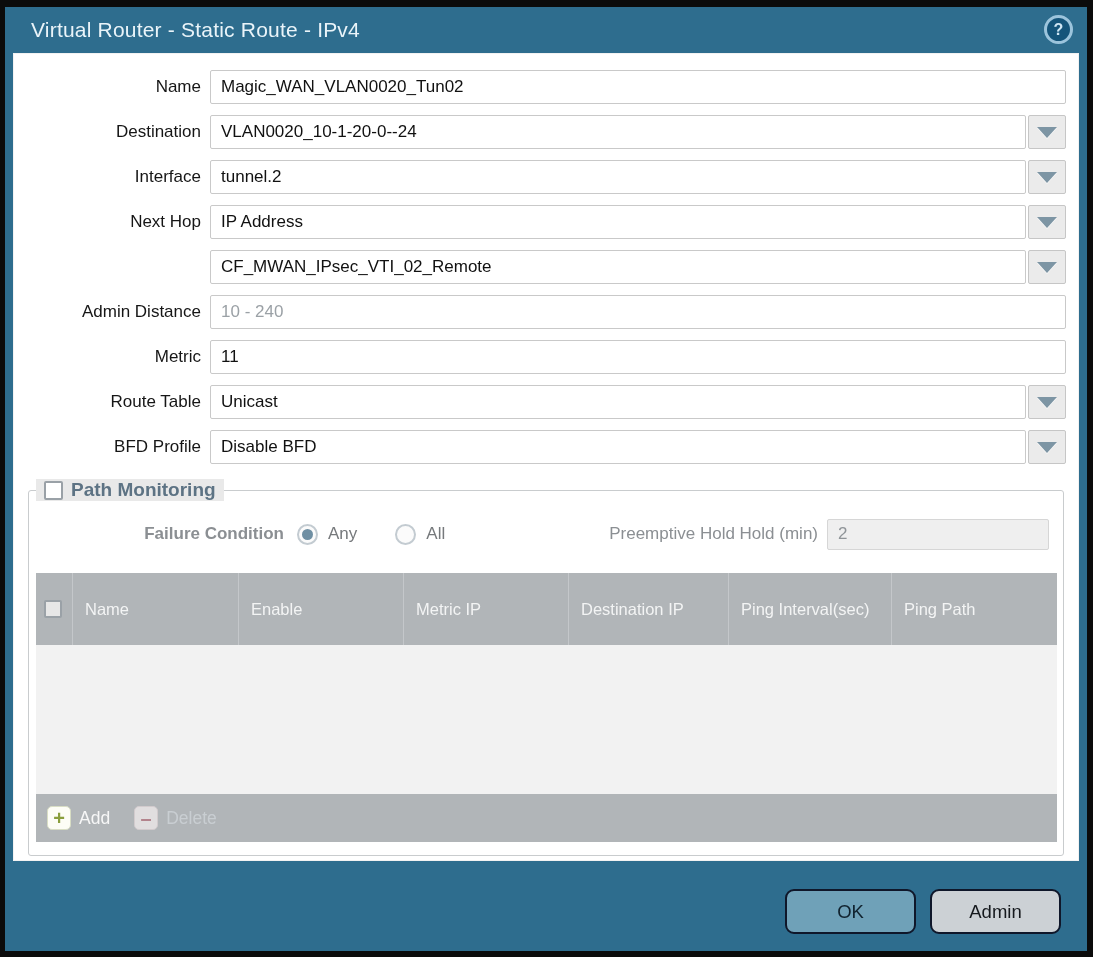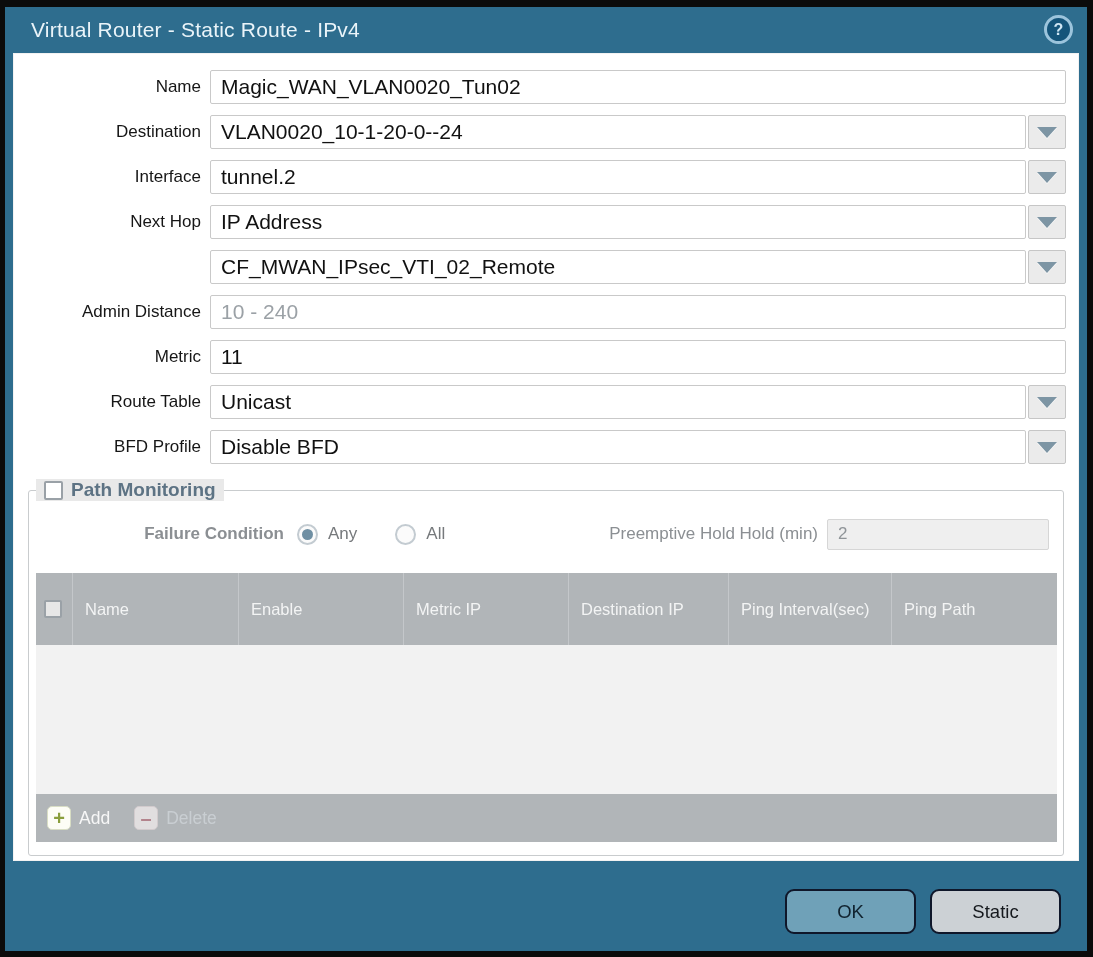--- a/index.html
+++ b/index.html
@@ -26,21 +26,21 @@
     position:absolute; left:8px; top:46px; width:1066px; height:808px;
     background:#ffffff; border:1px solid #f2f2f2;
   }
 
   .form { padding-top:16px; }
   .row { display:flex; align-items:center; height:34px; margin-bottom:11px; }
   .lbl { width:196px; text-align:right; padding-right:9px; font-size:17px; color:#161616; white-space:nowrap; }
   .ctl { flex:1; display:flex; margin-right:12px; height:34px; }
   .txt {
     flex:1; height:34px; border:1px solid #c9c9c9; border-radius:2px; background:#fff;
-    font-family:"Liberation Sans","DejaVu Sans",sans-serif; font-size:21px; color:#111;
+    font-family:"Liberation Sans","DejaVu Sans",sans-serif; font-size:17px; color:#111;
     padding:0 10px; outline:none; min-width:0;
   }
   .txt::placeholder { color:#9ba1a6; }
   .ddbtn {
     width:38px; height:34px; margin-left:2px; background:#ebebeb; border:1px solid #c6c6c6;
     border-radius:2px; display:flex; align-items:center; justify-content:center; cursor:pointer;
   }
   .tri { width:0; height:0; border-left:10px solid transparent; border-right:10px solid transparent;
     border-top:11px solid #7d95a4; filter:drop-shadow(0 1px 0 rgba(255,255,255,.7)); }
 
@@ -237,17 +237,17 @@
               <div class="iconbox delbox">–</div>
               <span class="t delt">Delete</span>
             </div>
           </div>
         </div>
       </div>
     </div>
 
     <div class="footer">
       <button class="btn ok">OK</button>
-      <button class="btn cancel">Static</button>
+      <button class="btn cancel">Admin</button>
     </div>
 
   </div>
 </div>
 
 </body></html>

